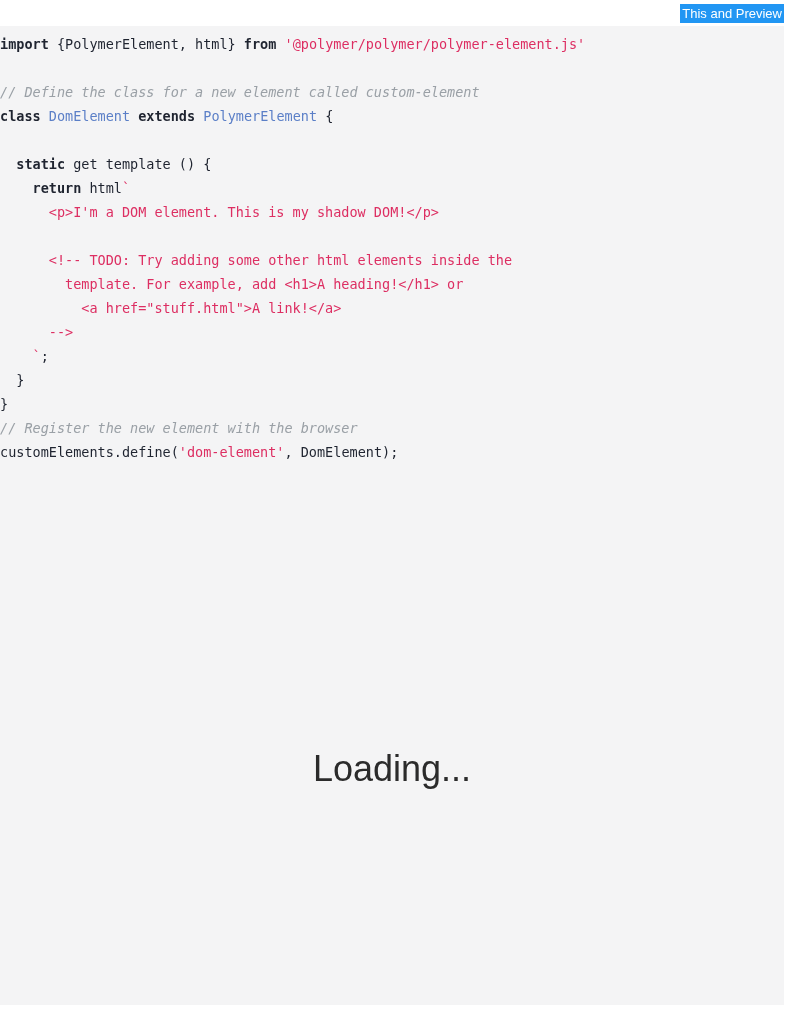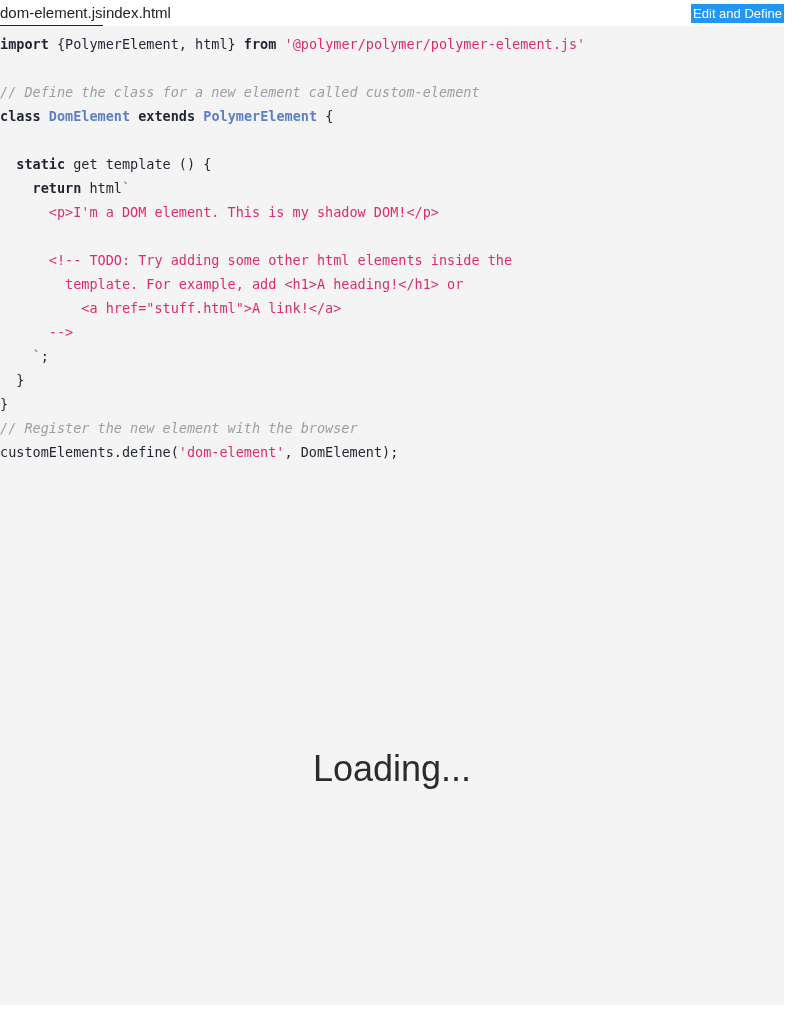--- a/index.html
+++ b/index.html
@@ -80,21 +80,21 @@
     line-height: 24px;
     color: #1f2430;
     white-space: pre;
     tab-size: 2;
   }
   #editor .line {
     height: 24px;
     white-space: pre;
   }
   .kw       { font-weight: bold; color: #1f2430; }
-  .cls      { color: #5b7fc7; font-weight: bold; }
+  .cls      { color: #5b7fc7; font-weight: normal; }
   .plain    { color: #1f2430; }
   .str      { color: #dd2e62; }
   .tmpl     { color: #dd2e62; }
   .cmt      { color: #9aa0a6; font-style: italic; }
 
   
   #preview {
     position: absolute;
     top: 470px;
     left: 0;
@@ -111,25 +111,21 @@
     font-size: 36px;
     line-height: 40px;
     color: #2b2b2b;
     white-space: pre;
   }
 </style>
 </head>
 <body>
 
 <div id="tabbar">
-  <div class="tabs">
-    <div class="tab active">dom-element.js</div>
-    <div class="tab inactive">index.html</div>
-  </div>
-  <div id="mode-badge" style="background: rgb(33, 150, 243); color: rgb(255, 255, 255);">Edit and Define</div>
+  <div id="mode-badge" style="background: rgb(33, 150, 243); color: rgb(255, 255, 255);">This and Preview</div>
 </div>
 
 <div id="panel" style="background: rgb(244, 244, 245);">
 
   <div id="editor"><div class="line"><span class="kw" style="color: rgb(31, 36, 48);">import</span><span class="plain" style="color: rgb(31, 36, 48);"> {PolymerElement, html} </span><span class="kw" style="color: rgb(31, 36, 48);">from</span><span class="plain" style="color: rgb(31, 36, 48);"> </span><span class="str" style="color: rgb(221, 46, 98);">'@polymer/polymer/polymer-element.js'</span></div><div class="line"> </div><div class="line"><span class="cmt" style="color: rgb(154, 160, 166);">// Define the class for a new element called custom-element</span></div><div class="line"><span class="kw" style="color: rgb(31, 36, 48);">class</span><span class="plain" style="color: rgb(31, 36, 48);"> </span><span class="cls" style="color: rgb(91, 127, 199);">DomElement</span><span class="plain" style="color: rgb(31, 36, 48);"> </span><span class="kw" style="color: rgb(31, 36, 48);">extends</span><span class="plain" style="color: rgb(31, 36, 48);"> </span><span class="cls" style="color: rgb(91, 127, 199);">PolymerElement</span><span class="plain" style="color: rgb(31, 36, 48);"> {</span></div><div class="line"> </div><div class="line"><span class="plain" style="color: rgb(31, 36, 48);">  </span><span class="kw" style="color: rgb(31, 36, 48);">static</span><span class="plain" style="color: rgb(31, 36, 48);"> get template () {</span></div><div class="line"><span class="plain" style="color: rgb(31, 36, 48);">    </span><span class="kw" style="color: rgb(31, 36, 48);">return</span><span class="plain" style="color: rgb(31, 36, 48);"> html</span><span class="tmpl" style="color: rgb(221, 46, 98);">`</span></div><div class="line"><span class="tmpl" style="color: rgb(221, 46, 98);">      &lt;p&gt;I'm a DOM element. This is my shadow DOM!&lt;/p&gt;</span></div><div class="line"> </div><div class="line"><span class="tmpl" style="color: rgb(221, 46, 98);">      &lt;!-- TODO: Try adding some other html elements inside the</span></div><div class="line"><span class="tmpl" style="color: rgb(221, 46, 98);">        template. For example, add &lt;h1&gt;A heading!&lt;/h1&gt; or</span></div><div class="line"><span class="tmpl" style="color: rgb(221, 46, 98);">          &lt;a href="stuff.html"&gt;A link!&lt;/a&gt;</span></div><div class="line"><span class="tmpl" style="color: rgb(221, 46, 98);">      --&gt;</span></div><div class="line"><span class="tmpl" style="color: rgb(221, 46, 98);">    `</span><span class="plain" style="color: rgb(31, 36, 48);">;</span></div><div class="line"><span class="plain" style="color: rgb(31, 36, 48);">  }</span></div><div class="line"><span class="plain" style="color: rgb(31, 36, 48);">}</span></div><div class="line"><span class="cmt" style="color: rgb(154, 160, 166);">// Register the new element with the browser</span></div><div class="line"><span class="plain" style="color: rgb(31, 36, 48);">customElements.define(</span><span class="str" style="color: rgb(221, 46, 98);">'dom-element'</span><span class="plain" style="color: rgb(31, 36, 48);">, DomElement);</span></div></div>
 
   <div id="preview">
     <div id="loading">Loading...</div>
   </div>
 

